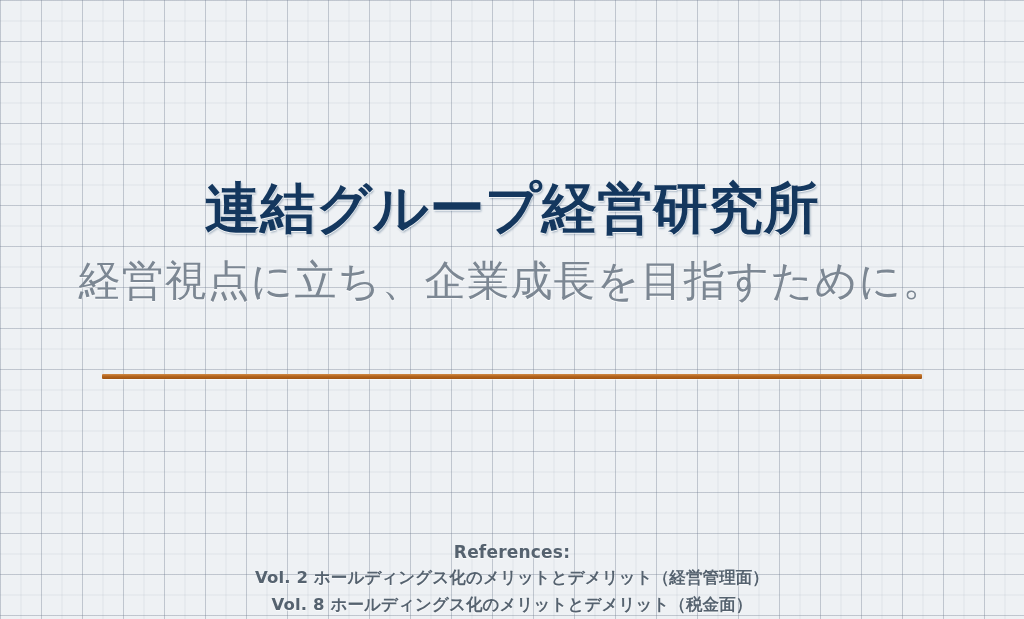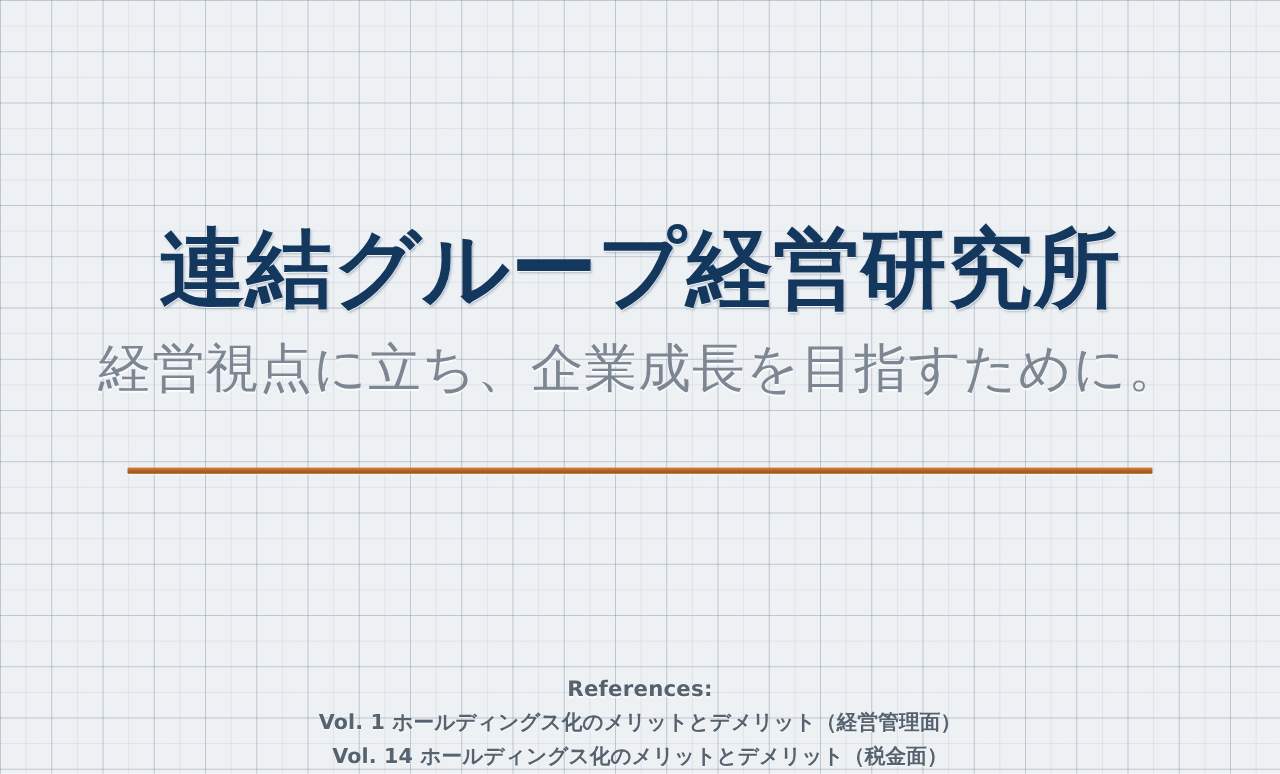--- a/index.html
+++ b/index.html
@@ -42,23 +42,23 @@
   .hero {
     position: absolute;
     left: 0;
     right: 0;
     top: 180px;
     text-align: center;
   }
 
   .main-title {
     margin: 0;
-    font-family: Liberation Serif, serif;
+    font-family: Liberation Sans, sans-serif;
     font-weight: 700;
-    font-size: 69px;
+    font-size: 55px;
     line-height: 1.02;
     letter-spacing: 0.5px;
     color: #14375e;
     text-shadow:
       0 1px 0 rgba(255,255,255,0.85),
       1px 2px 2px rgba(20,55,94,0.30);
     white-space: nowrap;
   }
 
   .subtitle {
@@ -132,17 +132,17 @@
     <h1 class="main-title">連結グループ経営研究所</h1>
     <p class="subtitle">経営視点に立ち、企業成長を目指すために。</p>
   </div>
 
   <div class="divider-wrap">
     <div class="divider"></div>
   </div>
 
   <div class="references">
     <p class="ref-heading">References:</p>
-    <p class="ref-line">Vol. 1 ホールディングス化のメリットとデメリット（経営管理面）</p>
-    <p class="ref-line">Vol. 14 ホールディングス化のメリットとデメリット（税金面）</p>
+    <p class="ref-line">Vol. 2 ホールディングス化のメリットとデメリット（経営管理面）</p>
+    <p class="ref-line">Vol. 8 ホールディングス化のメリットとデメリット（税金面）</p>
   </div>
 
 </div>
 
 </body></html>

